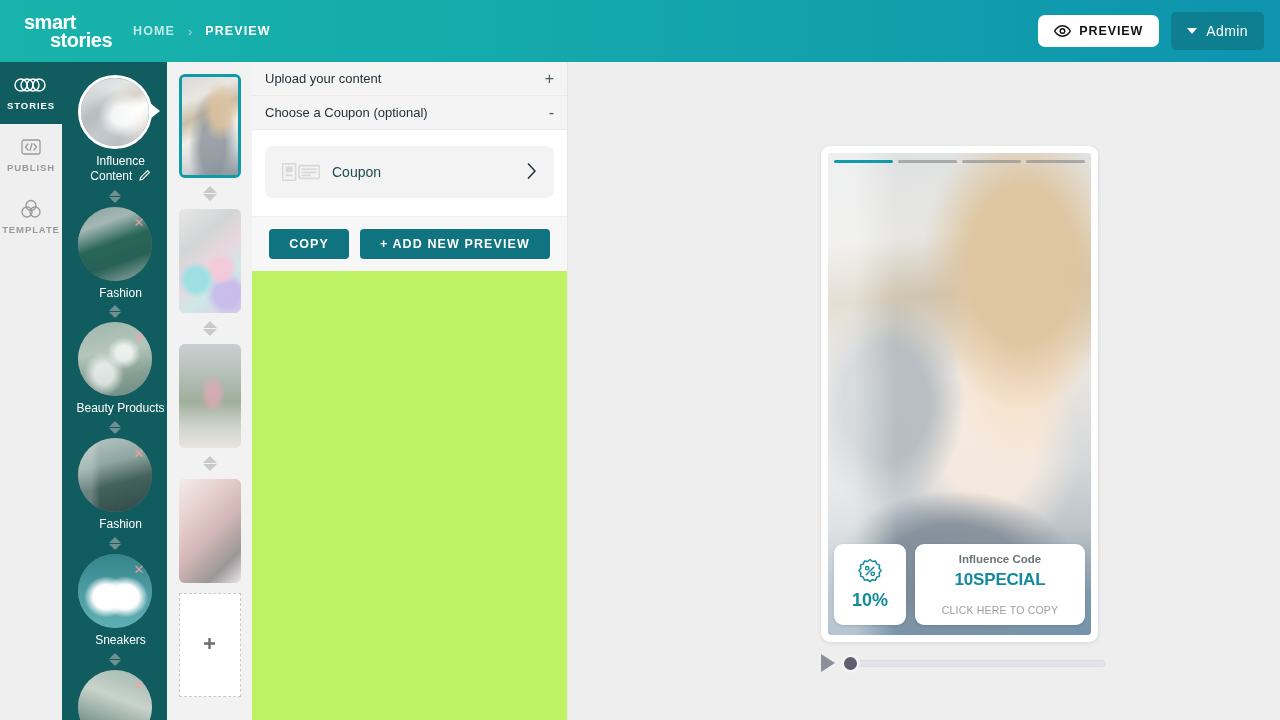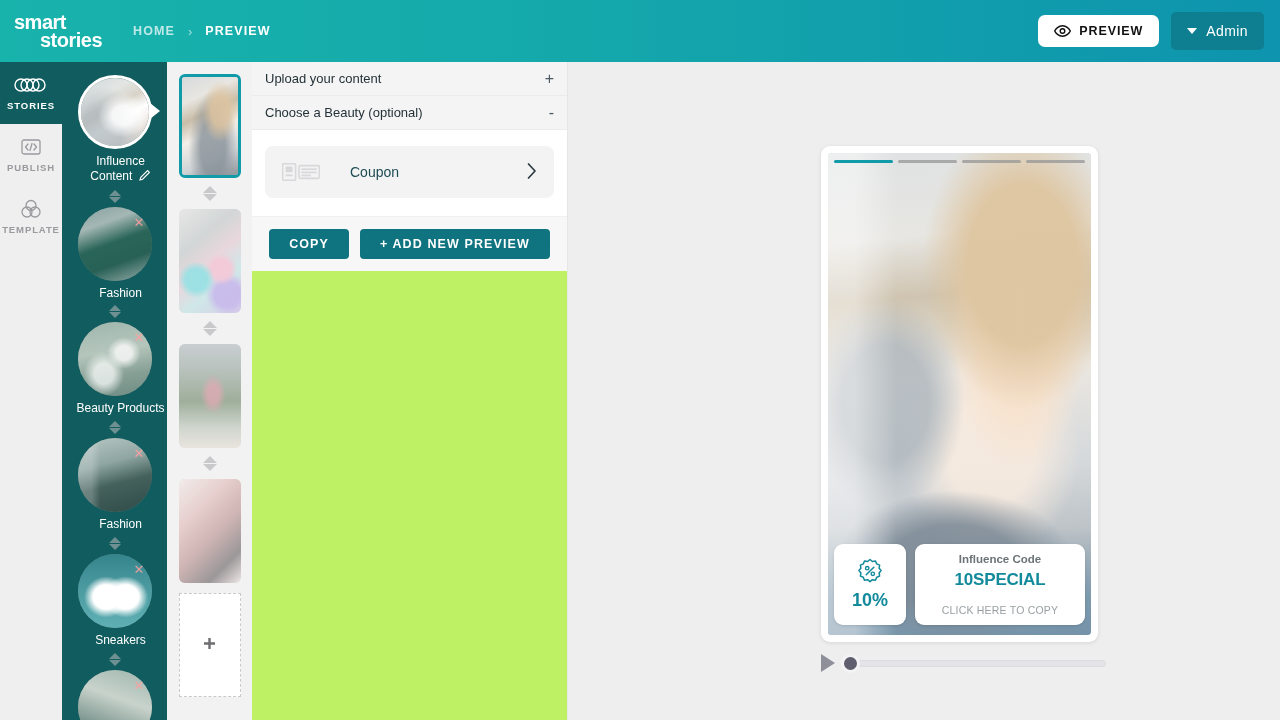--- a/index.html
+++ b/index.html
@@ -13,21 +13,21 @@
 
   
   .header {
     position: absolute; top: 0; left: 0;
     width: 1280px; height: 62px;
     background: linear-gradient(90deg, #18b3ab 0%, #14a8ab 45%, #0e94ae 100%);
     display: flex; align-items: center;
     z-index: 20;
   }
   .logo {
-    width: 130px; padding-left: 14px;
+    width: 130px; padding-left: 24px;
     color: #fff; line-height: 1.0;
     user-select: none;
   }
   .logo .l1 { font-size: 20px; font-weight: bold; letter-spacing: -0.5px; display:block; }
   .logo .l2 { font-size: 20px; font-weight: bold; letter-spacing: -0.5px; display:block; padding-left: 26px; margin-top: -2px;}
   .crumbs { display: flex; align-items: center; gap: 13px; margin-left: 3px; }
   .crumb {
     font-size: 12.5px; font-weight: bold; letter-spacing: 1.1px;
     color: rgba(255,255,255,0.72);
   }
@@ -189,21 +189,21 @@
     display:flex; align-items:center; justify-content: space-between;
     background: #f4f4f5; cursor: pointer;
     border-bottom: 1px solid #ebebec;
   }
   .accordion-row .a-title { font-size: 13px; color: #243237; }
   .accordion-row .a-sign { font-size: 16px; color: #4a5a60; line-height: 1; }
   .widget-area { background: #ffffff; padding: 16px 13px 18px; }
   .widget-card {
     background: #f3f3f4; border-radius: 8px;
     height: 52px; padding: 0 17px;
-    display:flex; align-items:center; gap: 30px; cursor: pointer;
+    display:flex; align-items:center; gap: 12px; cursor: pointer;
   }
   .widget-name { font-size: 14px; color: #1d4b52; }
   .widget-chev { margin-left:auto; color:#2b3b40; font-size: 15px; }
   .btn-row {
     background: #f7f7f8; padding: 12px 13px;
     display:flex; gap: 11px; justify-content: center;
     border-top: 1px solid #f0f0f1;
   }
   .btn-primary {
     background: #0f7380; color:#fff; border:none; border-radius:4px;
@@ -529,21 +529,21 @@
 </div>
 
 <div class="editor">
 
   <div class="accordion-row">
     <span class="a-title">Upload your content</span>
     <span class="a-sign">+</span>
   </div>
 
   <div class="accordion-row">
-    <span class="a-title">Choose a Beauty (optional)</span>
+    <span class="a-title">Choose a Coupon (optional)</span>
     <span class="a-sign">-</span>
   </div>
 
   <div class="widget-area">
     <div class="widget-card">
       <span style="display:flex;">
         <svg width="38" height="18" viewBox="0 0 38 18">
           <rect x="0.6" y="0.6" width="13" height="16.8" rx="1.5" fill="none" stroke="#d8d8da" stroke-width="1.6"></rect>
           <rect x="3.6" y="3.6" width="7" height="5.6" rx="1" fill="#d8d8da"></rect>
           <rect x="3.6" y="11.4" width="7" height="1.8" fill="#d8d8da"></rect>

